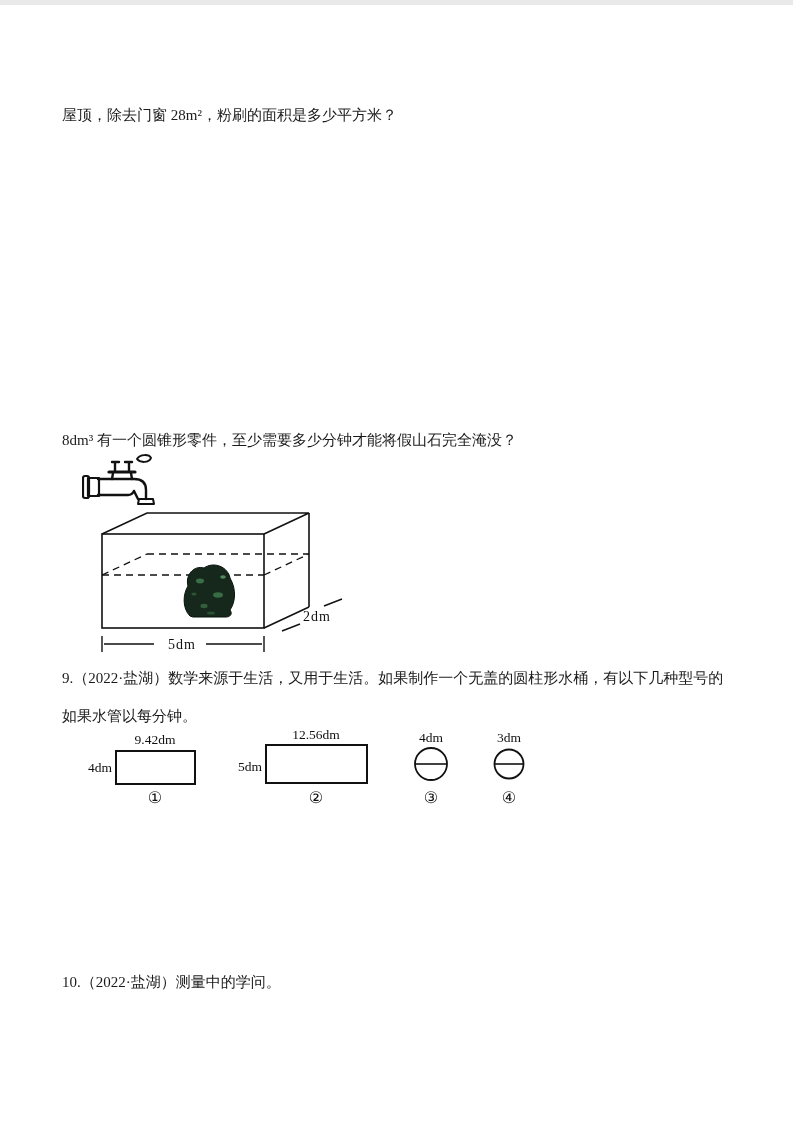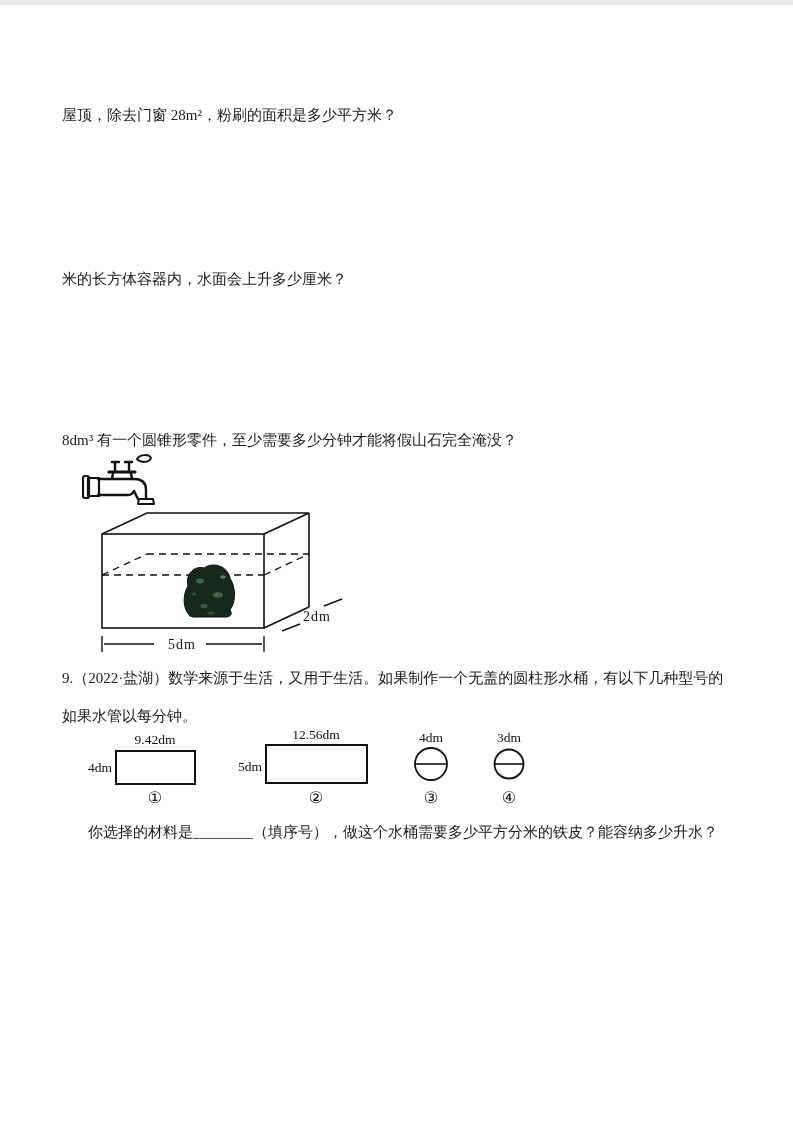--- a/index.html
+++ b/index.html
@@ -31,21 +31,20 @@
   .circnum  { font-size: 16px; }
   .tanklabel { font-size: 14px; letter-spacing: 1px; }
 </style>
 </head>
 <body>
 
 <div class="page">
 
   <div class="line" style="top:99px">屋顶，除去门窗 28m²，粉刷的面积是多少平方米？</div>
 
-  <div class="line" style="top:263px">米的长方体容器内，水面会上升多少厘米？</div>
 
   <div class="line" style="top:424px">8dm³ 有一个圆锥形零件，至少需要多少分钟才能将假山石完全淹没？</div>
 
   <svg class="fig" style="left:82px; top:443px" width="300" height="212" viewBox="0 0 300 212">
 
     <g stroke="#111" fill="none" stroke-width="2.4" stroke-linecap="round" stroke-linejoin="round">
 
       <path d="M 55 11 c 3 -5 12 -5 14 -1 c -2 5 -11 5 -14 1 z" stroke-width="2"></path>
 
       <path d="M 30 14 H 37 M 43 14 H 50 M 33 14 V 23 M 47 14 V 23"></path>
@@ -125,16 +124,16 @@
     </g>
 
     <g>
       <circle cx="433" cy="37" r="14.5" fill="none" stroke="#111" stroke-width="1.8"></circle>
       <path d="M 418.5 37 H 447.5" stroke="#111" stroke-width="1.6"></path>
       <text class="dimlabel" x="433" y="15" text-anchor="middle">3dm</text>
       <text class="circnum" x="433" y="76" text-anchor="middle">④</text>
     </g>
   </svg>
 
-  <div class="line indent" style="top:816px">你选择的材料是________（填序号），做这个水桶需要多少平方分米的铁皮？能容纳多少升水？</div>
 
+  <div class="line" style="top:966px">10.（2022·盐湖）测量中的学问。</div>
 
 </div>
 
 </body></html>

